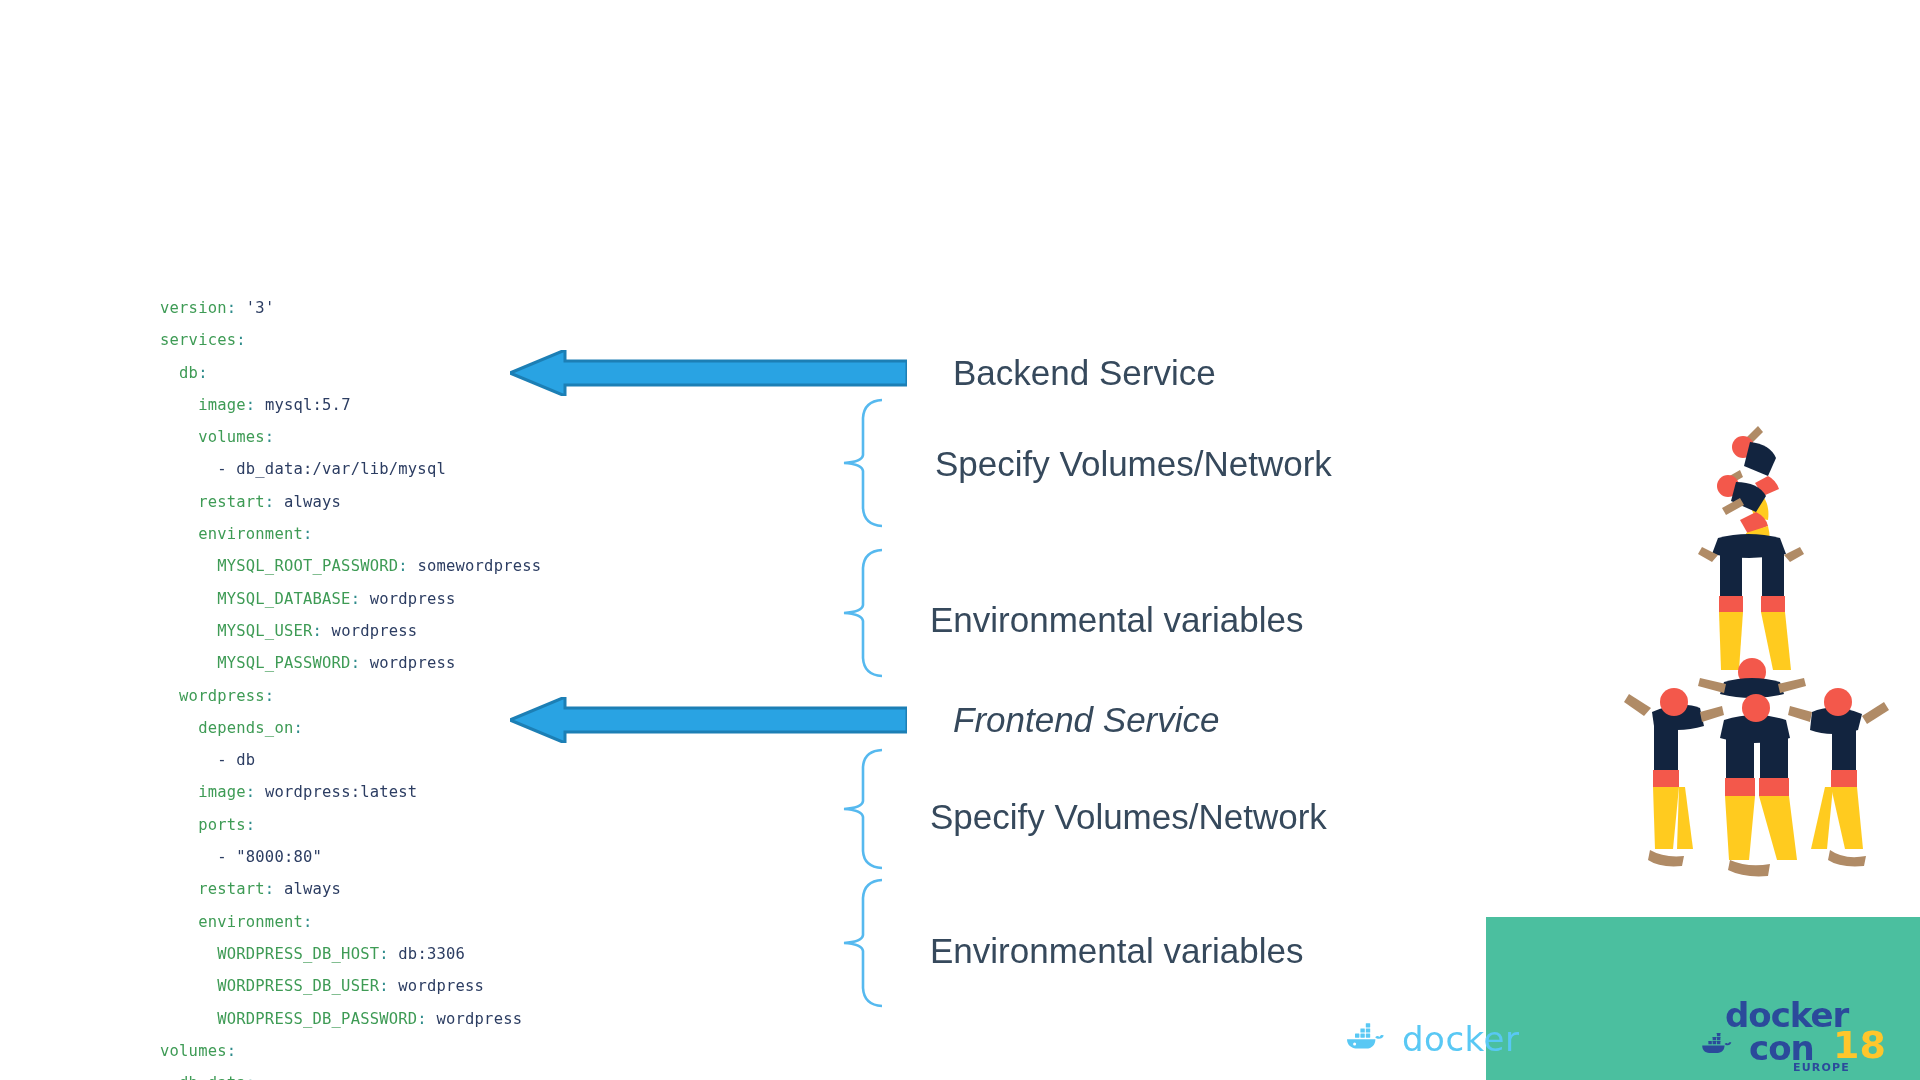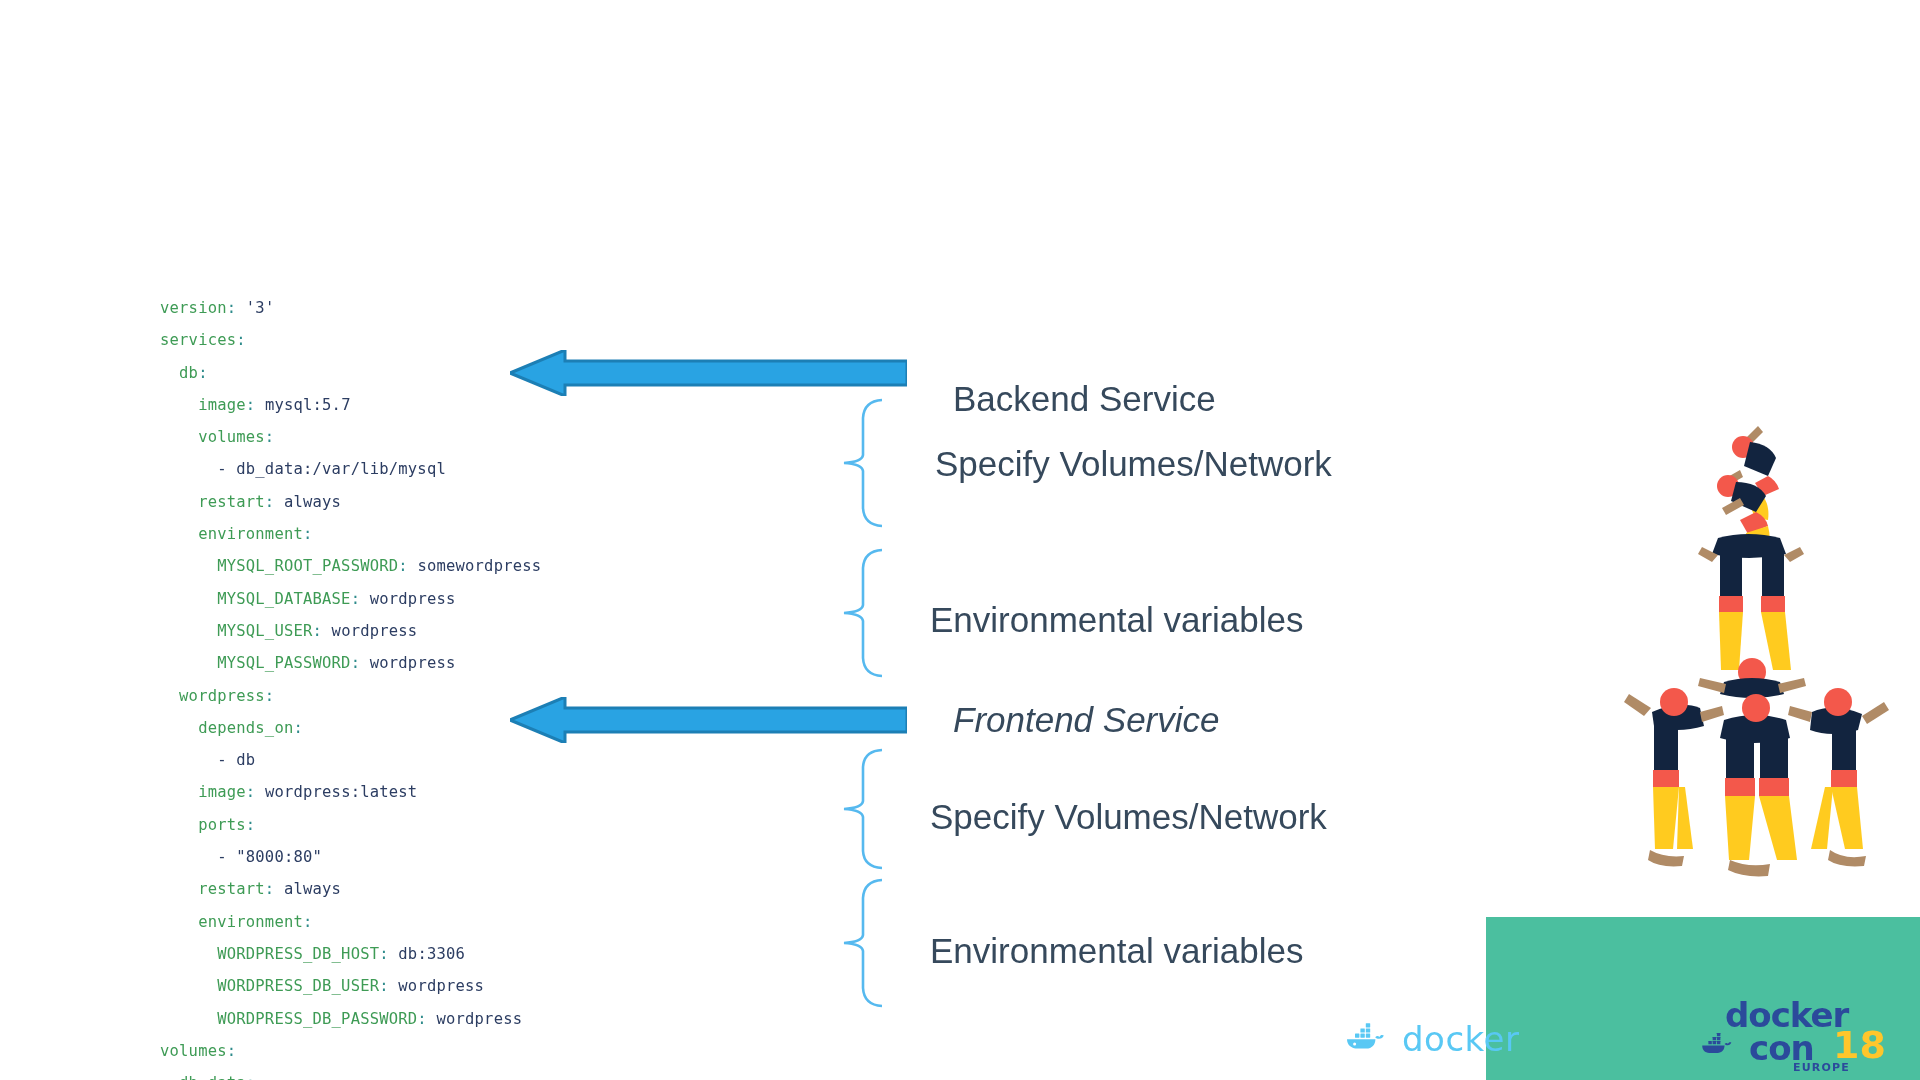--- a/index.html
+++ b/index.html
@@ -122,21 +122,21 @@
       <path d="M40 2 Q22 3 21 19 L21 53 Q20 60 2 61 Q20 62 21 69 L21 103 Q22 119 40 120" fill="none" stroke="#56B9EF" stroke-width="2.6"></path>
     </svg>
   </div>
 
   <div class="brace" style="left:842px; top:878px; width:42px; height:130px;">
     <svg viewBox="0 0 42 130" preserveAspectRatio="none">
       <path d="M40 2 Q22 3 21 20 L21 57 Q20 64 2 65 Q20 66 21 73 L21 110 Q22 127 40 128" fill="none" stroke="#56B9EF" stroke-width="2.6"></path>
     </svg>
   </div>
 
-  <div class="anno" style="left:953px; top:355px;margin-top:26px;">Backend Service</div>
+  <div class="anno" style="left:953px; top:355px;">Backend Service</div>
 
   <div class="anno" style="left:935px; top:446px;">Specify Volumes/Network</div>
 
   <div class="anno" style="left:930px; top:602px;">Environmental variables</div>
 
   <div class="anno" style="left:953px; top:702px;font-style:italic;">Frontend Service</div>
 
   <div class="anno" style="left:930px; top:799px;">Specify Volumes/Network</div>
 
   <div class="anno" style="left:930px; top:933px;">Environmental variables</div>

